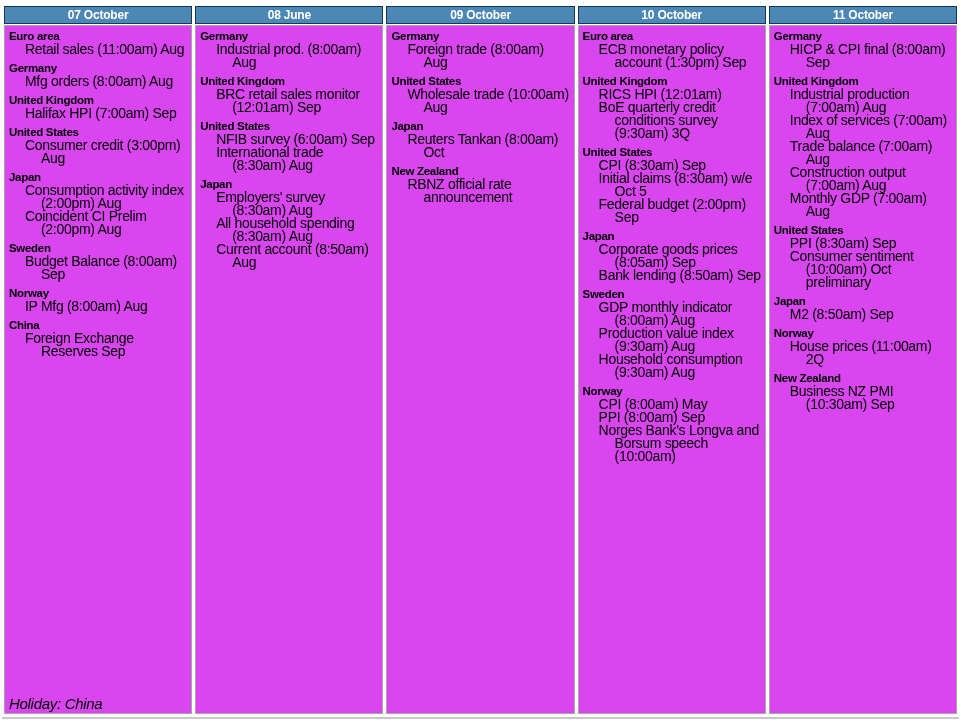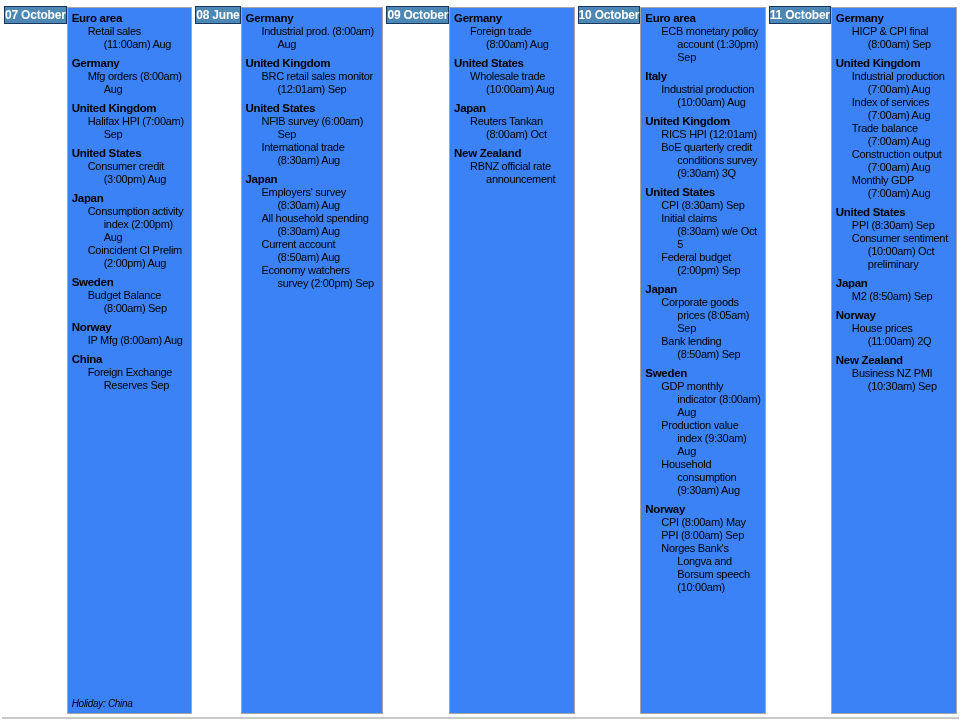--- a/index.html
+++ b/index.html
@@ -20,66 +20,66 @@
   .calendar::after {
     content: "";
     position: absolute;
     left: -2px; right: -2px; bottom: -5px;
     height: 2px;
     background: #c9c9c9;
   }
   .day-col {
     flex: 1 1 0;
     display: flex;
-    flex-direction: row;
+    flex-direction: column;
     min-width: 0;
   }
   .day-header {
     height: 18px;
     background: var(--header-bg, #4d87b3);
     border: 1px solid var(--header-border, #17365d);
     color: #ffffff;
     font-weight: bold;
     font-size: 12px;
     letter-spacing: -0.2px;
     text-align: center;
     line-height: 16px;
     flex: 0 0 auto;
   }
   .day-body {
     flex: 1 1 auto;
     margin-top: 1px;
     border: 1px solid var(--cell-border, #a6a6a6);
-    background: #3b82f6;
+    background: #d946ef;
     padding: 3px 4px 3px 4px;
     display: flex;
     flex-direction: column;
     overflow: hidden;
   }
   .events-area { flex: 1 1 auto; }
   .country-group { margin-bottom: 5px; }
   .country-name {
     font-weight: bold;
     font-size: 11.5px;
     letter-spacing: -0.3px;
     line-height: 14px;
     color: #000000;
   }
   .event-line {
-    font-size: 11px;
+    font-size: 14px;
     letter-spacing: -0.3px;
     line-height: 13px;
     color: #000000;
     padding-left: 32px;
     text-indent: -16px;
   }
   .holiday-note {
     flex: 0 0 auto;
     font-style: italic;
-    font-size: 10px;
+    font-size: 15px;
     letter-spacing: -0.3px;
     line-height: 13px;
     color: #000000;
   }
 </style>
 </head>
 <body>
 
 <div class="calendar">
     <div class="day-col">
@@ -138,21 +138,20 @@
           <div class="country-group">
             <div class="country-name">United States</div>
             <div class="event-line">NFIB survey (6:00am) Sep</div>
             <div class="event-line">International trade (8:30am) Aug</div>
           </div>
           <div class="country-group">
             <div class="country-name">Japan</div>
             <div class="event-line">Employers' survey (8:30am) Aug</div>
             <div class="event-line">All household spending (8:30am) Aug</div>
             <div class="event-line">Current account (8:50am) Aug</div>
-            <div class="event-line">Economy watchers survey (2:00pm) Sep</div>
           </div>
         </div>
       </div>
     </div>
     <div class="day-col">
       <div class="day-header">09 October</div>
       <div class="day-body">
         <div class="events-area">
           <div class="country-group">
             <div class="country-name">Germany</div>
@@ -173,24 +172,20 @@
         </div>
       </div>
     </div>
     <div class="day-col">
       <div class="day-header">10 October</div>
       <div class="day-body">
         <div class="events-area">
           <div class="country-group">
             <div class="country-name">Euro area</div>
             <div class="event-line">ECB monetary policy account (1:30pm) Sep</div>
-          </div>
-          <div class="country-group">
-            <div class="country-name">Italy</div>
-            <div class="event-line">Industrial production (10:00am) Aug</div>
           </div>
           <div class="country-group">
             <div class="country-name">United Kingdom</div>
             <div class="event-line">RICS HPI (12:01am)</div>
             <div class="event-line">BoE quarterly credit conditions survey (9:30am) 3Q</div>
           </div>
           <div class="country-group">
             <div class="country-name">United States</div>
             <div class="event-line">CPI (8:30am) Sep</div>
             <div class="event-line">Initial claims (8:30am) w/e Oct 5</div>

